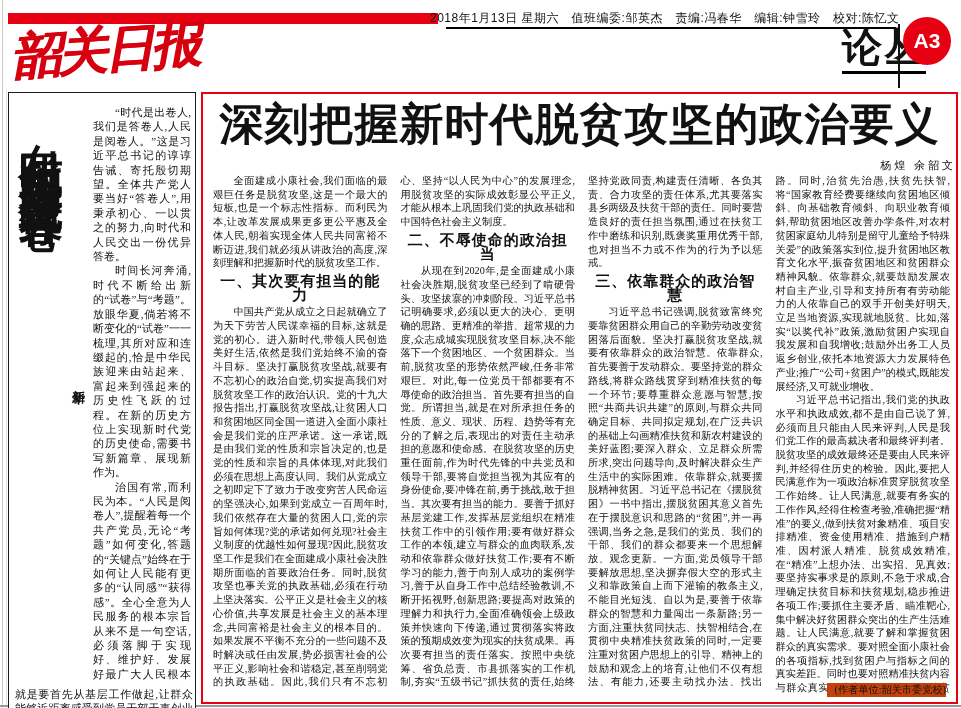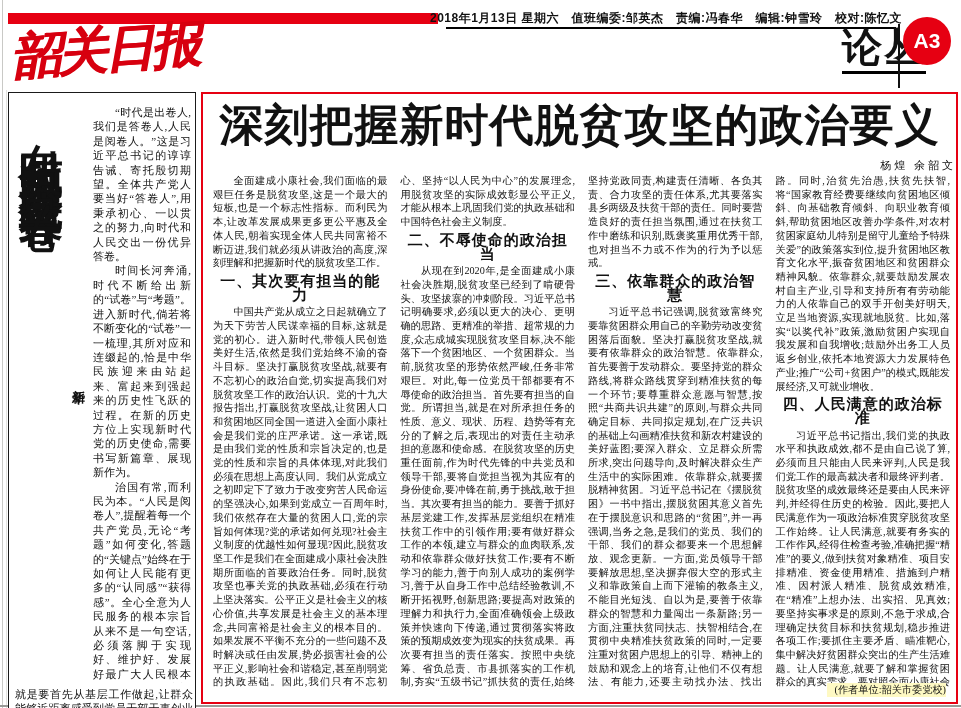--- a/index.html
+++ b/index.html
@@ -7,21 +7,21 @@
   .page{position:absolute;inset:0;background:#fff;color:#111;
         font-family:"Liberation Serif","DejaVu Serif",serif}
   .edge-l1{position:absolute;left:2px;top:0;width:1px;height:708px;background:#c9c9c6}
   .edge-l2{position:absolute;left:6px;top:90px;width:1px;height:618px;background:#e2e2de}
   .edge-b{position:absolute;left:0;top:705px;width:961px;height:2px;background:#9a9a97}
 
   
   .red-bar{position:absolute;left:8px;top:13px;width:430px;height:11px;background:#e60012}
   .date-line{position:absolute;left:430px;top:10px;width:466px;text-align:right;
              font-family:"Liberation Sans","DejaVu Sans",sans-serif;
-             font-size:12px;font-weight:bold;letter-spacing:.5px;white-space:nowrap}
+             font-size:12px;font-weight:normal;letter-spacing:.5px;white-space:nowrap}
   .date-rule{position:absolute;left:446px;top:27px;width:450px;height:2px;background:#000}
   .masthead{position:absolute;left:10px;top:24px;width:220px;
             font-size:50px;font-weight:900;font-style:italic;color:#d7000f;
             letter-spacing:-3px;transform:rotate(-4deg);line-height:1;
             text-shadow:1px 0 #d7000f}
   .section-title{position:absolute;left:842px;top:28px;font-size:40px;font-weight:900;
                  letter-spacing:2px;line-height:1;padding-bottom:3px;
                  border-bottom:3px solid #000}
   .v-divider{position:absolute;left:898px;top:24px;width:2px;height:64px;background:#111}
   .page-badge{position:absolute;left:903px;top:17px;width:48px;height:48px;border-radius:50%;
@@ -39,31 +39,31 @@
   .left-text{position:absolute;left:84px;top:12px;width:98px;height:578px;overflow:hidden;
              font-size:11px;line-height:14.4px;text-align:justify}
   .lp{text-indent:2em}
   .left-bottom{position:absolute;left:6px;top:594px;width:178px;height:44px;overflow:hidden;
                font-size:11px;line-height:14.4px;text-align:justify}
 
   
   .main-box{position:absolute;left:201px;top:92px;width:757px;height:612px;
             border:2px solid #e60012;background:#fff;overflow:hidden}
   .headline{margin-top:7px;text-align:center;font-size:44px;font-weight:900;
-            font-family:Liberation Sans, sans-serif;
+            font-family:Liberation Serif, serif;
             letter-spacing:1px;line-height:1.1;white-space:nowrap}
   .byline{text-align:right;font-size:11px;margin-top:9px;letter-spacing:3px}
   .article-body{position:absolute;left:10px;top:80px;width:737px;height:526px;
                 column-count:4;column-gap:13px;column-fill:auto;overflow:hidden;
                 font-size:10.2px;line-height:13.7px;text-align:justify}
   .mp{text-indent:2em}
   .sec-h{font-family:Liberation Serif, serif;font-weight:900;
          font-size:15px;text-align:center;margin:5px 0 3px;letter-spacing:1px;
          break-inside:avoid}
-  .author-note{position:absolute;right:10px;bottom:5px;background:#fef9c3;
+  .author-note{position:absolute;right:10px;bottom:5px;background:#c2410c;
                font-size:10.2px;padding-left:8px}
 </style>
 </head>
 <body>
 
 <div class="page">
 
   <div class="edge-l1"></div>
   <div class="edge-l2"></div>
   <div class="edge-b"></div>
@@ -74,36 +74,35 @@
   <div class="masthead">韶关日报</div>
   <div class="section-title">论丛</div>
   <div class="v-divider"></div>
   <div class="page-badge">A3</div>
 
   <div class="left-box">
     <div class="v-title">向时代和人民交出优异答卷</div>
     <div class="xinhua">新华</div>
     <div class="left-text">
         <p class="lp">“时代是出卷人,我们是答卷人,人民是阅卷人。”这是习近平总书记的谆谆告诫、寄托殷切期望。全体共产党人要当好“答卷人”,用秉承初心、一以贯之的努力,向时代和人民交出一份优异答卷。</p>
-        <p class="lp">时间长河奔涌,时代不断给出新的“试卷”与“考题”。进入新时代,倘若将不断变化的“试卷”一一梳理,其所对应和连缀起的,恰是中华民族迎来由站起来、富起来到强起来的历史性飞跃的过程。在新的历史方位上实现新时代党的历史使命,需要书写新篇章、展现新作为。</p>
+        <p class="lp">时间长河奔涌,时代不断给出新的“试卷”与“考题”。放眼华夏,倘若将不断变化的“试卷”一一梳理,其所对应和连缀起的,恰是中华民族迎来由站起来、富起来到强起来的历史性飞跃的过程。在新的历史方位上实现新时代党的历史使命,需要书写新篇章、展现新作为。</p>
         <p class="lp">治国有常,而利民为本。“人民是阅卷人”,提醒着每一个共产党员,无论“考题”如何变化,答题的“关键点”始终在于如何让人民能有更多的“认同感”“获得感”。全心全意为人民服务的根本宗旨从来不是一句空话,必须落脚于实现好、维护好、发展好最广大人民根本利益。在人民注视的目光中“作答”,</p>
       </div>
     <div class="left-bottom">就是要首先从基层工作做起,让群众能够近距离感受到党员干部干事创业的新风貌。</div>
   </div>
 
   <div class="main-box">
     <div class="headline">深刻把握新时代脱贫攻坚的政治要义</div>
     <div class="byline">杨煌  余韶文</div>
     <div class="article-body">
         <p class="mp">全面建成小康社会,我们面临的最艰巨任务是脱贫攻坚,这是一个最大的短板,也是一个标志性指标。而利民为本,让改革发展成果更多更公平惠及全体人民,朝着实现全体人民共同富裕不断迈进,我们就必须从讲政治的高度,深刻理解和把握新时代的脱贫攻坚工作。</p>
         <div class="sec-h">一、其次要有担当的能力</div>
         <p class="mp">中国共产党从成立之日起就确立了为天下劳苦人民谋幸福的目标,这就是党的初心。进入新时代,带领人民创造美好生活,依然是我们党始终不渝的奋斗目标。坚决打赢脱贫攻坚战,就要有不忘初心的政治自觉,切实提高我们对脱贫攻坚工作的政治认识。党的十九大报告指出,打赢脱贫攻坚战,让贫困人口和贫困地区同全国一道进入全面小康社会是我们党的庄严承诺。这一承诺,既是由我们党的性质和宗旨决定的,也是党的性质和宗旨的具体体现,对此我们必须在思想上高度认同。我们从党成立之初即定下了致力于改变穷苦人民命运的坚强决心,如果到党成立一百周年时,我们依然存在大量的贫困人口,党的宗旨如何体现?党的承诺如何兑现?社会主义制度的优越性如何显现?因此,脱贫攻坚工作是我们在全面建成小康社会决胜期所面临的首要政治任务。同时,脱贫攻坚也事关党的执政基础,必须在行动上坚决落实。公平正义是社会主义的核心价值,共享发展是社会主义的基本理念,共同富裕是社会主义的根本目的。如果发展不平衡不充分的一些问题不及时解决或任由发展,势必损害社会的公平正义,影响社会和谐稳定,甚至削弱党的执政基础。因此,我们只有不忘初心、坚持“以人民为中心”的发展理念,用脱贫攻坚的实际成效彰显公平正义,才能从根本上巩固我们党的执政基础和中国特色社会主义制度。</p>
         <div class="sec-h">二、不辱使命的政治担当</div>
         <p class="mp">从现在到2020年,是全面建成小康社会决胜期,脱贫攻坚已经到了啃硬骨头、攻坚拔寨的冲刺阶段。习近平总书记明确要求,必须以更大的决心、更明确的思路、更精准的举措、超常规的力度,众志成城实现脱贫攻坚目标,决不能落下一个贫困地区、一个贫困群众。当前,脱贫攻坚的形势依然严峻,任务非常艰巨。对此,每一位党员干部都要有不辱使命的政治担当。首先要有担当的自觉。所谓担当,就是在对所承担任务的性质、意义、现状、历程、趋势等有充分的了解之后,表现出的对责任主动承担的意愿和使命感。在脱贫攻坚的历史重任面前,作为时代先锋的中共党员和领导干部,要将自觉担当视为其应有的身份使命,要冲锋在前,勇于挑战,敢于担当。其次要有担当的能力。要善于抓好基层党建工作,发挥基层党组织在精准扶贫工作中的引领作用;要有做好群众工作的本领,建立与群众的血肉联系,发动和依靠群众做好扶贫工作;要有不断学习的能力,善于向别人成功的案例学习,善于从自身工作中总结经验教训,不断开拓视野,创新思路;要提高对政策的理解力和执行力,全面准确领会上级政策并快速向下传递,通过贯彻落实将政策的预期成效变为现实的扶贫成果。再次要有担当的责任落实。按照中央统筹、省负总责、市县抓落实的工作机制,夯实“五级书记”抓扶贫的责任,始终坚持党政同责,构建责任清晰、各负其责、合力攻坚的责任体系,尤其要落实县乡两级及扶贫干部的责任。同时要营造良好的责任担当氛围,通过在扶贫工作中磨练和识别,既褒奖重用优秀干部,也对担当不力或不作为的行为予以惩戒。</p>
         <div class="sec-h">三、依靠群众的政治智慧</div>
         <p class="mp">习近平总书记强调,脱贫致富终究要靠贫困群众用自己的辛勤劳动改变贫困落后面貌。坚决打赢脱贫攻坚战,就要有依靠群众的政治智慧。依靠群众,首先要善于发动群众。要坚持党的群众路线,将群众路线贯穿到精准扶贫的每一个环节;要尊重群众意愿与智慧,按照“共商共识共建”的原则,与群众共同确定目标、共同拟定规划,在广泛共识的基础上勾画精准扶贫和新农村建设的美好蓝图;要深入群众、立足群众所需所求,突出问题导向,及时解决群众生产生活中的实际困难。依靠群众,就要摆脱精神贫困。习近平总书记在《摆脱贫困》一书中指出,摆脱贫困其意义首先在于摆脱意识和思路的“贫困”,并一再强调,当务之急,是我们的党员、我们的干部、我们的群众都要来一个思想解放、观念更新。一方面,党员领导干部要解放思想,坚决摒弃假大空的形式主义和靠政策自上而下灌输的教条主义,不能目光短浅、自以为是,要善于依靠群众的智慧和力量闯出一条新路;另一方面,注重扶贫同扶志、扶智相结合,在贯彻中央精准扶贫政策的同时,一定要注重对贫困户思想上的引导、精神上的鼓励和观念上的培育,让他们不仅有想法、有能力,还要主动找办法、找出路。同时,治贫先治愚,扶贫先扶智,将“国家教育经费要继续向贫困地区倾斜、向基础教育倾斜、向职业教育倾斜,帮助贫困地区改善办学条件,对农村贫困家庭幼儿特别是留守儿童给予特殊关爱”的政策落实到位,提升贫困地区教育文化水平,振奋贫困地区和贫困群众精神风貌。依靠群众,就要鼓励发展农村自主产业,引导和支持所有有劳动能力的人依靠自己的双手开创美好明天,立足当地资源,实现就地脱贫。比如,落实“以奖代补”政策,激励贫困户实现自我发展和自我增收;鼓励外出务工人员返乡创业,依托本地资源大力发展特色产业;推广“公司+贫困户”的模式,既能发展经济,又可就业增收。</p>
-        <div class="sec-h">四、人民满意的政治标准</div>
         <p class="mp">习近平总书记指出,我们党的执政水平和执政成效,都不是由自己说了算,必须而且只能由人民来评判,人民是我们党工作的最高裁决者和最终评判者。脱贫攻坚的成效最终还是要由人民来评判,并经得住历史的检验。因此,要把人民满意作为一项政治标准贯穿脱贫攻坚工作始终。让人民满意,就要有务实的工作作风,经得住检查考验,准确把握“精准”的要义,做到扶贫对象精准、项目安排精准、资金使用精准、措施到户精准、因村派人精准、脱贫成效精准,在“精准”上想办法、出实招、见真效;要坚持实事求是的原则,不急于求成,合理确定扶贫目标和扶贫规划,稳步推进各项工作;要抓住主要矛盾、瞄准靶心,集中解决好贫困群众突出的生产生活难题。让人民满意,就要了解和掌握贫困群众的真实需求。要对照全面小康社会的各项指标,找到贫困户与指标之间的真实差距。同时也要对照精准扶贫内容与群众真实需求之间的偏差,确保扶贫过程的精准和扶贫结果的精准,最大限度地满足群众意愿,避免一些“粗放型”的扶贫行为。让人民满意,就要让困难群众有获得感。要按照全面小康社会的要求,确保到2020年稳定实现全市农村贫困人口不愁吃、不愁穿,农村贫困人口义务教育、基本医疗、住房安全有保障;同时实现贫困地区农民人均可支配收入增长幅度高于全国平均水平、基本公共服务主要领域指标接近全国平均水平。天地间有杆秤,那秤砣就是老百姓。我们的扶贫工作做得好不好,最终要由人民来回答。我们必须始终把人民利益摆在至高无上的地位,在脱贫攻坚工作中切实干出一番看得见、摸得着、人民满意的业绩来。</p>
       </div>
     <div class="author-note">(作者单位:韶关市委党校)</div>
   </div>
 
 </div>
 
 </body></html>

